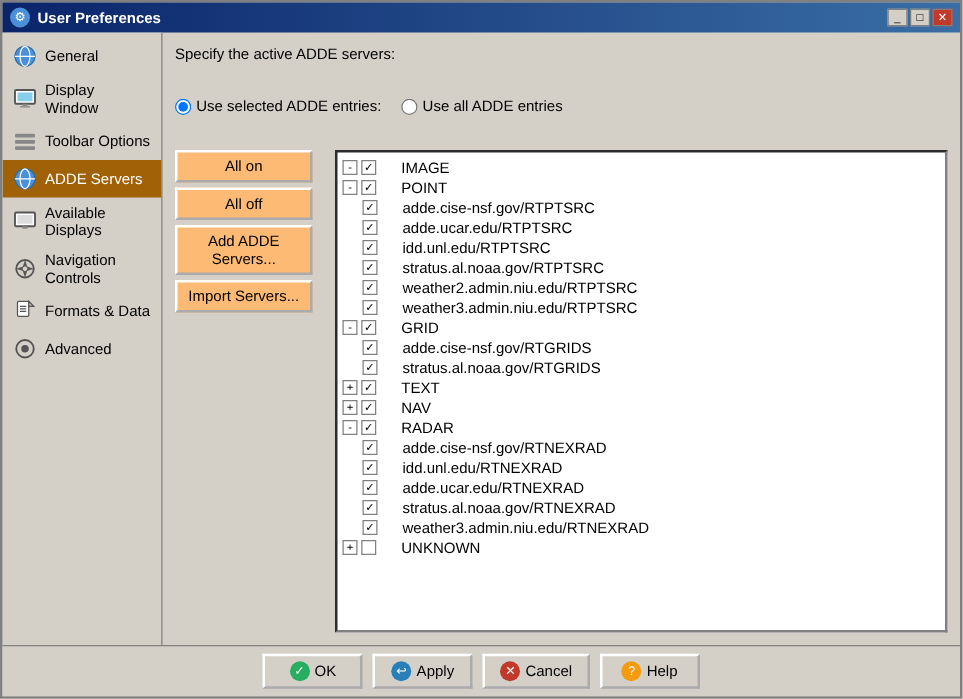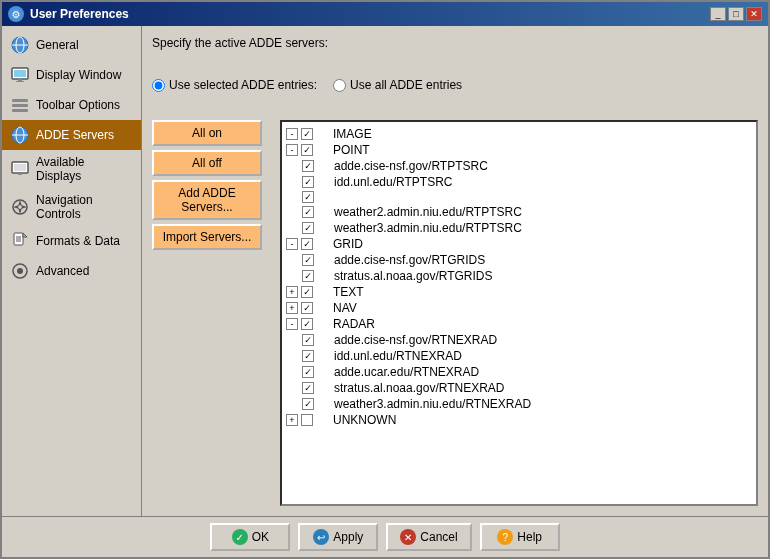--- a/index.html
+++ b/index.html
@@ -75,21 +75,21 @@
 
     .title-btn.close { background: #c0392b; color: white; }
 
     .content {
       display: flex;
       flex: 1;
       overflow: hidden;
     }
 
     .sidebar {
-      width: 140px;
+      width: 128px;
       background: #d4d0c8;
       border-right: 1px solid #808080;
       padding: 4px 0;
       flex-shrink: 0;
     }
 
     .sidebar-item {
       display: flex;
       align-items: center;
       gap: 6px;
@@ -407,24 +407,29 @@
             <div class="expand-btn">-</div>
             <div class="checkbox checked"></div>
             <span class="tree-label">POINT</span>
           </div>
           <div class="tree-item tree-item-indent">
             <div class="checkbox checked"></div>
             <span class="tree-label">adde.cise-nsf.gov/RTPTSRC</span>
           </div>
           <div class="tree-item tree-item-indent">
             <div class="checkbox checked"></div>
+            <span class="tree-label">adde.ucar.edu/RTPTSRC</span>
+          </div>
+          <div class="tree-item tree-item-indent">
+            <div class="checkbox checked"></div>
             <span class="tree-label">idd.unl.edu/RTPTSRC</span>
           </div>
           <div class="tree-item tree-item-indent">
             <div class="checkbox checked"></div>
+            <span class="tree-label">stratus.al.noaa.gov/RTPTSRC</span>
           </div>
           <div class="tree-item tree-item-indent">
             <div class="checkbox checked"></div>
             <span class="tree-label">weather2.admin.niu.edu/RTPTSRC</span>
           </div>
           <div class="tree-item tree-item-indent">
             <div class="checkbox checked"></div>
             <span class="tree-label">weather3.admin.niu.edu/RTPTSRC</span>
           </div>
 

